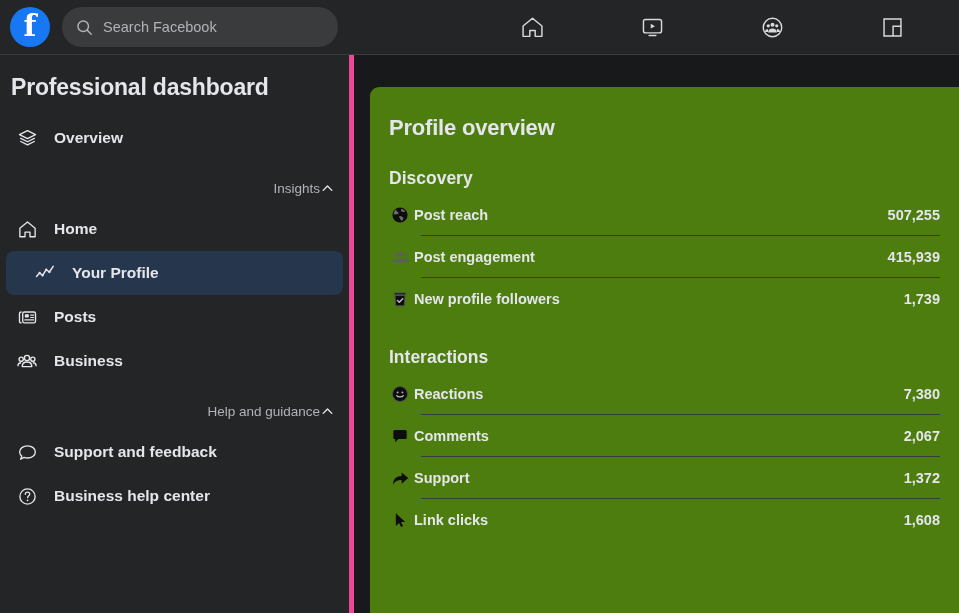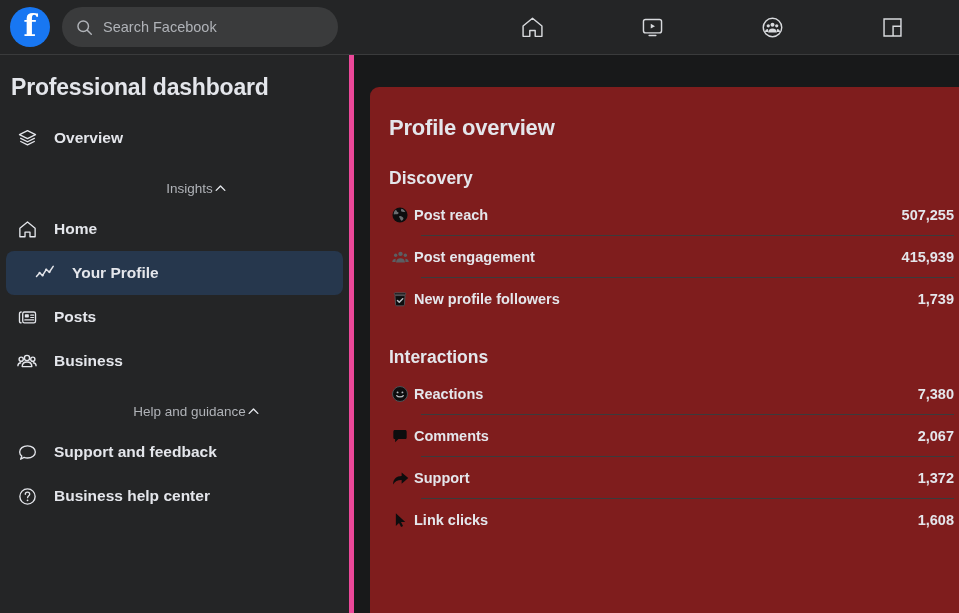--- a/index.html
+++ b/index.html
@@ -121,21 +121,21 @@
   .nav-row .lbl {
     color: #e4e6eb;
     font-size: 15.5px;
     font-weight: bold;
     margin-left: 12px;
   }
 
   .section-head {
     display: flex;
     align-items: center;
-    justify-content: center;
+    justify-content: flex-end;
     padding: 0 14px 0 11px;
     height: 30px;
     cursor: pointer;
     margin-left: 48px;
   }
   .section-head .stxt {
     color: #b0b3b8;
     font-size: 13.5px;
   }
 
@@ -144,23 +144,23 @@
     position: absolute;
     top: 55px; left: 355px;
     width: 604px; height: 558px;
     background: #18191a;
     overflow: hidden;
   }
   #card {
     position: absolute;
     top: 32px; left: 15px;
     width: 589px; height: 526px;
-    background: #7f1d1d;
+    background: #4d7c0f;
     border-radius: 9px 0 0 0;
-    padding: 28px 5px 0 19px;
+    padding: 28px 19px 0 19px;
     overflow: hidden;
   }
   #card-title {
     color: #e4e6eb;
     font-size: 22px;
     font-weight: bold;
     letter-spacing: -0.2px;
   }
   .group-title {
     color: #e4e6eb;

